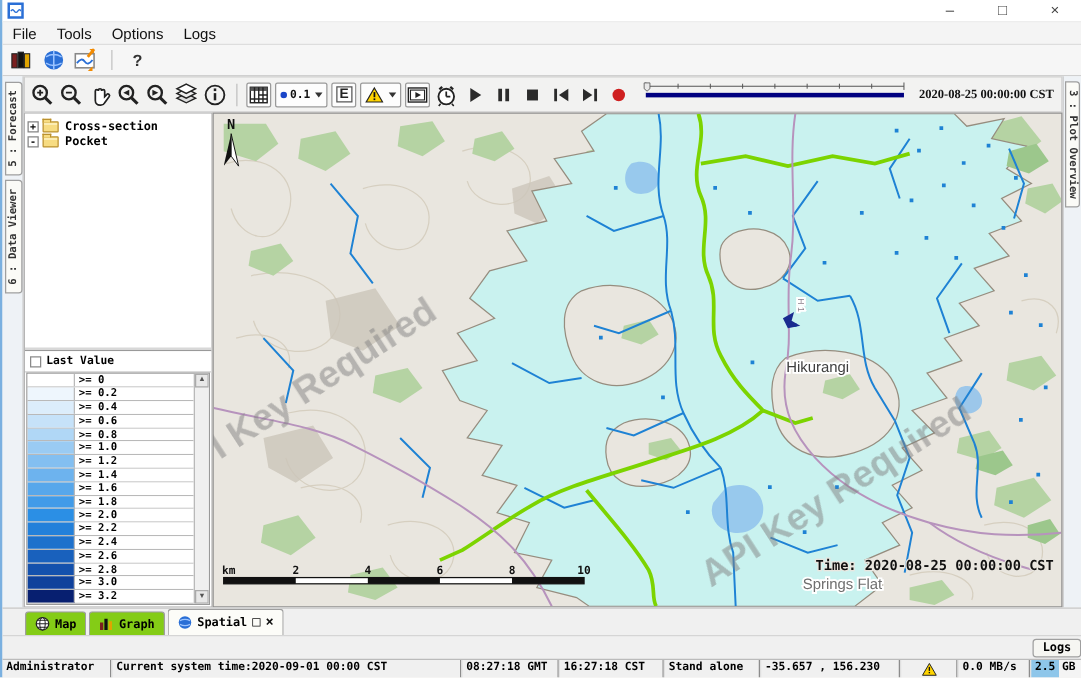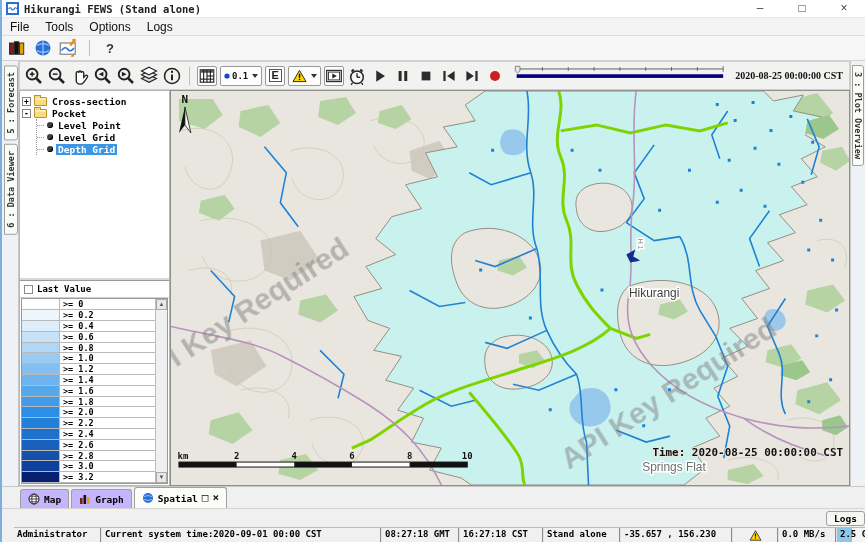--- a/index.html
+++ b/index.html
@@ -70,44 +70,43 @@
   .lg-val { flex:1; font-family:"DejaVu Sans Mono",monospace; font-size:8.5px; font-weight:700; color:#000; line-height:10px; padding-left:3px; background:#fff; }
   #legend-scroll { width:12px; background:#f0f0f0; border-left:1px solid #b9b9b9; display:flex; flex-direction:column; justify-content:space-between; }
   .scroll-arrow { height:11px; border:1px solid #aaa; background:#e8e8e8; font-size:6px; line-height:9px; text-align:center; color:#555; }
 
   
   #map { position:absolute; left:168px; top:90px; right:15px; bottom:56px; background:#e9e6df; border:1px solid #8f8f8f; overflow:hidden; }
   #map svg { display:block; width:100%; height:100%; }
 
   
   #bottomtabs { position:absolute; left:0; right:0; bottom:34px; height:22px; background:#f0f0f0; display:flex; align-items:flex-end; gap:2px; padding-left:18px; border-top:1px solid #c8c8c8; }
-  .btab { display:flex; align-items:center; gap:4px; height:19px; padding:0 7px; background:#c4b5fd; border:1px solid #9f9f9f; border-bottom:none; border-radius:3px 3px 0 0;
+  .btab { display:flex; align-items:center; gap:4px; height:19px; padding:0 7px; background:#84cc16; border:1px solid #9f9f9f; border-bottom:none; border-radius:3px 3px 0 0;
     font-family:"DejaVu Sans Mono",monospace; font-size:9.5px; font-weight:700; color:#000; }
   .btab.active { background:#fcfcf8; height:21px; }
   .btab .mini { font-size:11px; font-weight:700; color:#111; line-height:10px; }
   #logsrow { position:absolute; left:0; right:0; bottom:15px; height:19px; background:#f0f0f0; display:flex; align-items:center; padding-left:18px; border-top:1px solid #d5d5d5;justify-content:flex-end; }
   #logs-btn { font-family:"DejaVu Sans Mono",monospace; font-size:9.5px; font-weight:700; color:#000; background:#f6f6f2; border:1px solid #9f9f9f; border-radius:3px; padding:1px 7px; }
 
   
-  #statusbar { position:absolute; left:12px; right:0; bottom:0; height:15px; background:#f0f0f0; display:flex; border-top:1px solid #bbb; }
+  #statusbar { position:absolute; left:0; right:0; bottom:0; height:15px; background:#f0f0f0; display:flex; border-top:1px solid #bbb; }
   .st-cell { border-right:2px groove #e0e0e0; font-family:"DejaVu Sans Mono",monospace; font-size:9px; font-weight:700; color:#000; line-height:13px; padding:0 3px; white-space:nowrap; overflow:hidden; }
   #st-mem { background:linear-gradient(90deg, var(--memfill) 0 55%, #f4f4f4 55%); }
 </style>
 </head>
 <body>
 
 <div id="app">
 
   <div id="titlebar">
     <span id="title-icon">
       <svg viewBox="0 0 13 13">
           <path d="M1 7 Q3 4 5 7 T9 7 T13 7" fill="none" stroke="#2a6fd6" stroke-width="1.6"></path>
         </svg>
     </span>
-    <span id="title-text">Hikurangi FEWS  (Stand alone)</span>
     <span id="win-controls">
       <span class="winbtn">–</span>
       <span class="winbtn">□</span>
       <span class="winbtn">×</span>
     </span>
   </div>
 
   <div id="menubar">
     <span class="menu-item">File</span>
     <span class="menu-item">Tools</span>
@@ -306,34 +305,20 @@
     <div id="tree">
       <div class="tree-row">
         <span class="expbox">+</span>
         <span class="folder"></span>
         <span class="tree-label">Cross-section</span>
       </div>
       <div class="tree-row">
         <span class="expbox">-</span>
         <span class="folder"></span>
         <span class="tree-label">Pocket</span>
-      </div>
-      <div class="tree-children">
-        <div class="tree-row">
-          <span class="bullet"></span>
-          <span class="tree-label">Level Point</span>
-        </div>
-        <div class="tree-row">
-          <span class="bullet"></span>
-          <span class="tree-label">Level Grid</span>
-        </div>
-        <div class="tree-row">
-          <span class="bullet"></span>
-          <span class="tree-label selected">Depth Grid</span>
-        </div>
       </div>
     </div>
 
     <div id="legendpanel">
       <div id="legend-header">
         <span id="legend-checkbox"></span>
         <span>Last Value</span>
       </div>
       <div id="legend-body">
         <div id="legend-list">

